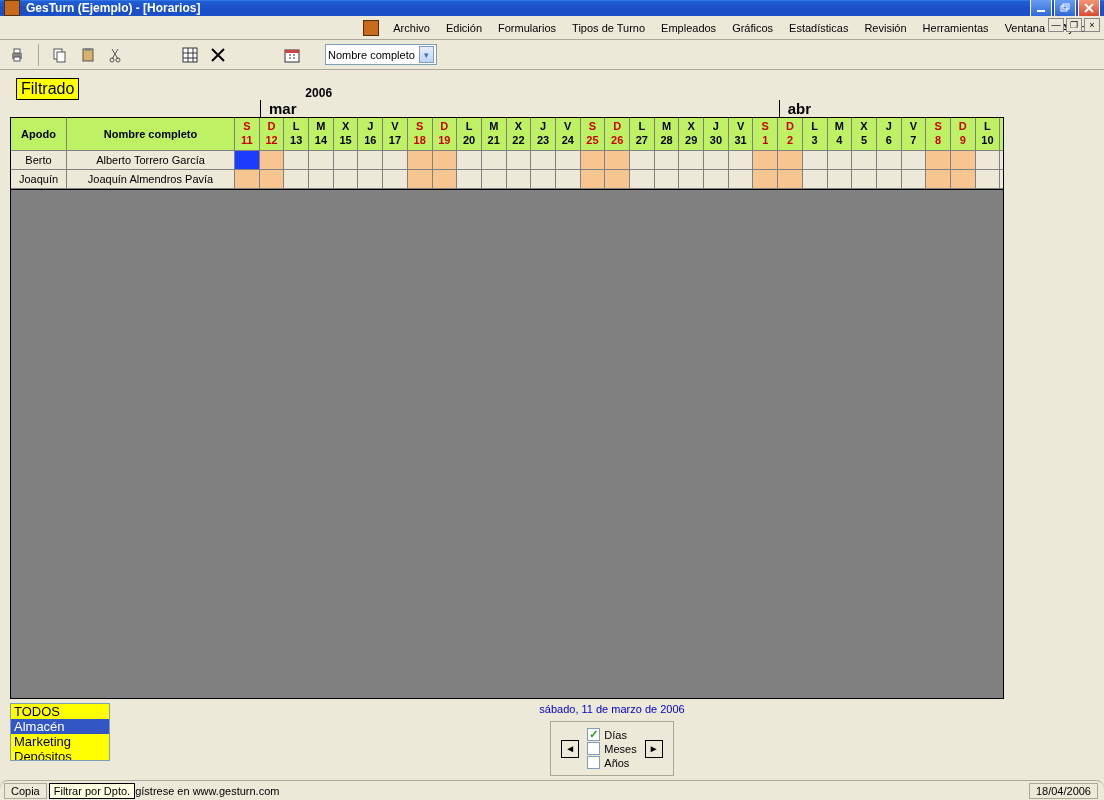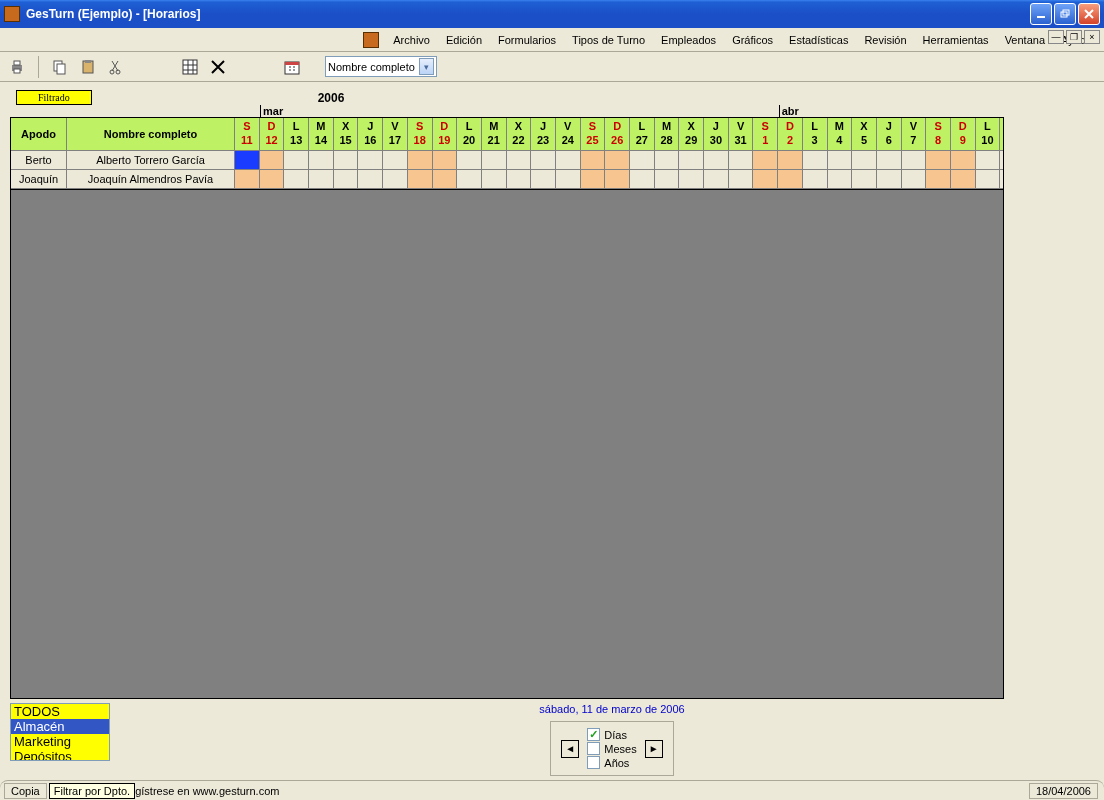--- a/index.html
+++ b/index.html
@@ -11,21 +11,21 @@
     width: 1104px;
     height: 800px;
     overflow: hidden;
     display: flex;
     flex-direction: column;
   }
   
   .titlebar {
     background: linear-gradient(to bottom, #3a81ee 0%, #1e5fd4 8%, #1b4fc7 50%, #1b4fc7 100%);
     color: #fff;
-    height: 28px;
+    height: 16px;
     display: flex;
     align-items: center;
     padding: 0 4px;
     font-weight: bold;
     font-size: 12px;
   }
   .titlebar .app-icon {
     width: 16px; height: 16px;
     background: #c76a1d;
     border: 1px solid #5a2f00;
@@ -117,35 +117,34 @@
     display:flex;
     flex-direction:column;
     background:#ece9d8;
     padding:8px 10px 0 10px;
     overflow:hidden;
   }
   .filter-chip {
     display:inline-block;
     background:#ffff00;
     border:1px solid #000;
-    padding:1px 21px;
-    font-size:10px;
+    padding:1px 4px;
+    font-size:16px;
     margin-left:6px;
-    font-family:Liberation Serif, serif;
   }
   .year-label { font-weight:bold; font-size:12px; margin-left:226px; }
   .month-row {
     display:flex;
     margin-left:250px;
   }
   .month-seg {
-    font-size:11px;
+    font-size:15px;
     font-weight:bold;
     border-left:1px solid #000;
-    padding-left:2px;
+    padding-left:8px;
   }
   .grid-wrap {
     border:1px solid #000;
     background:#fff;
     width:994px;
   }
   .grid-header, .grid-row {
     display:flex;
     border-bottom:1px solid #808080;
   }

